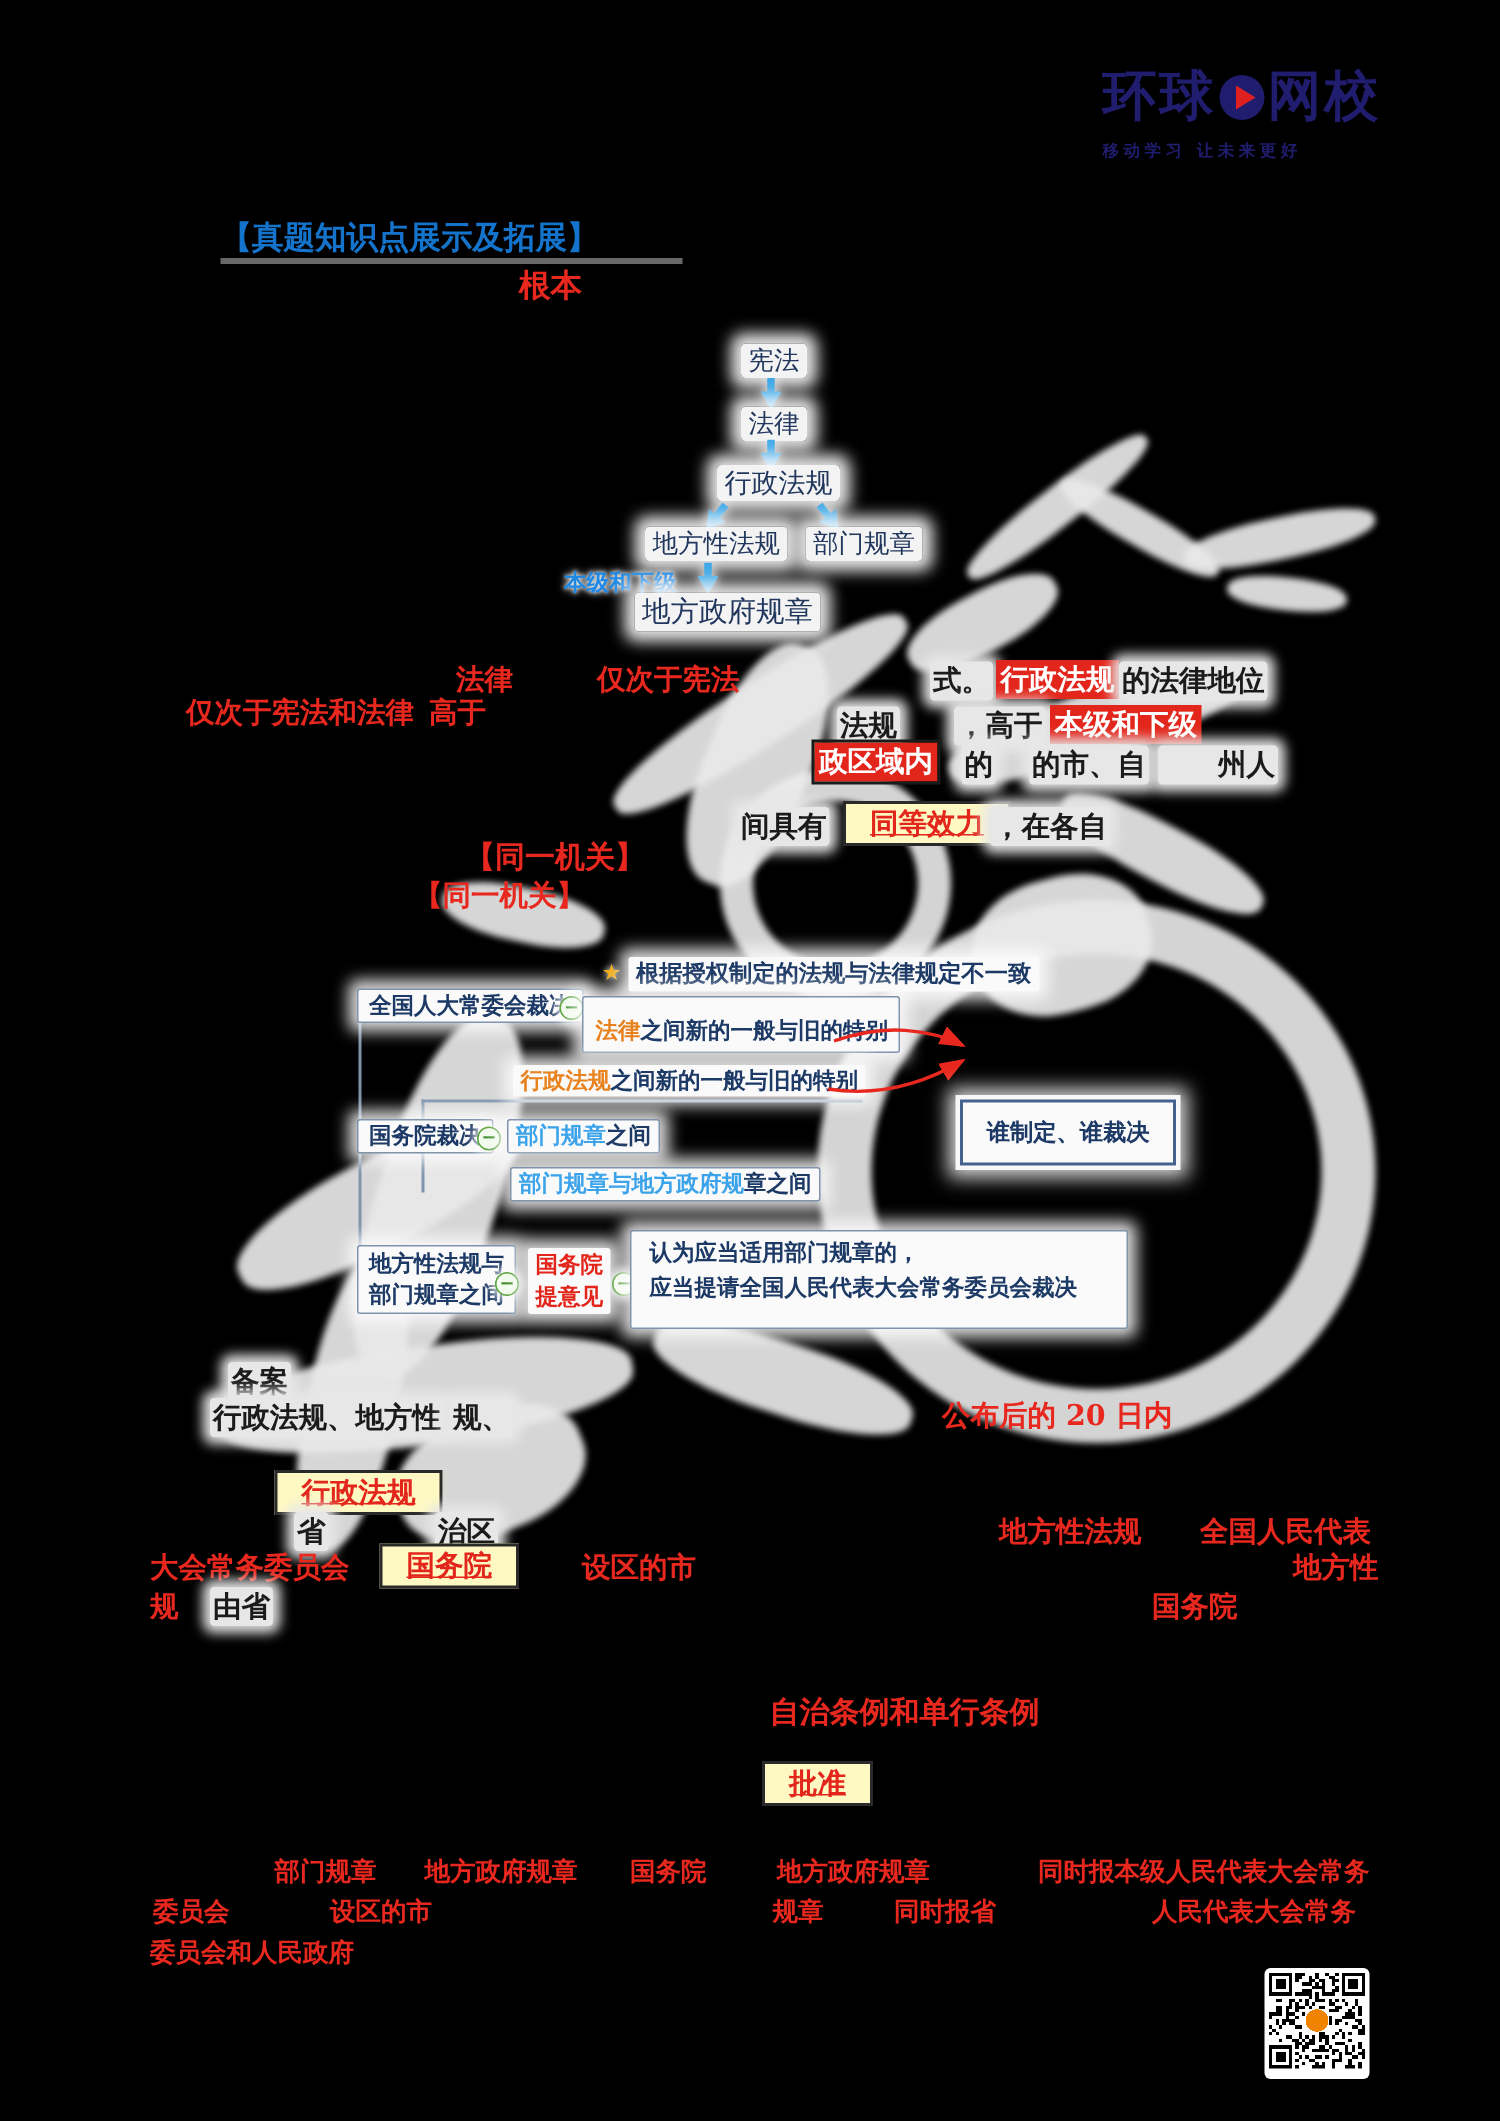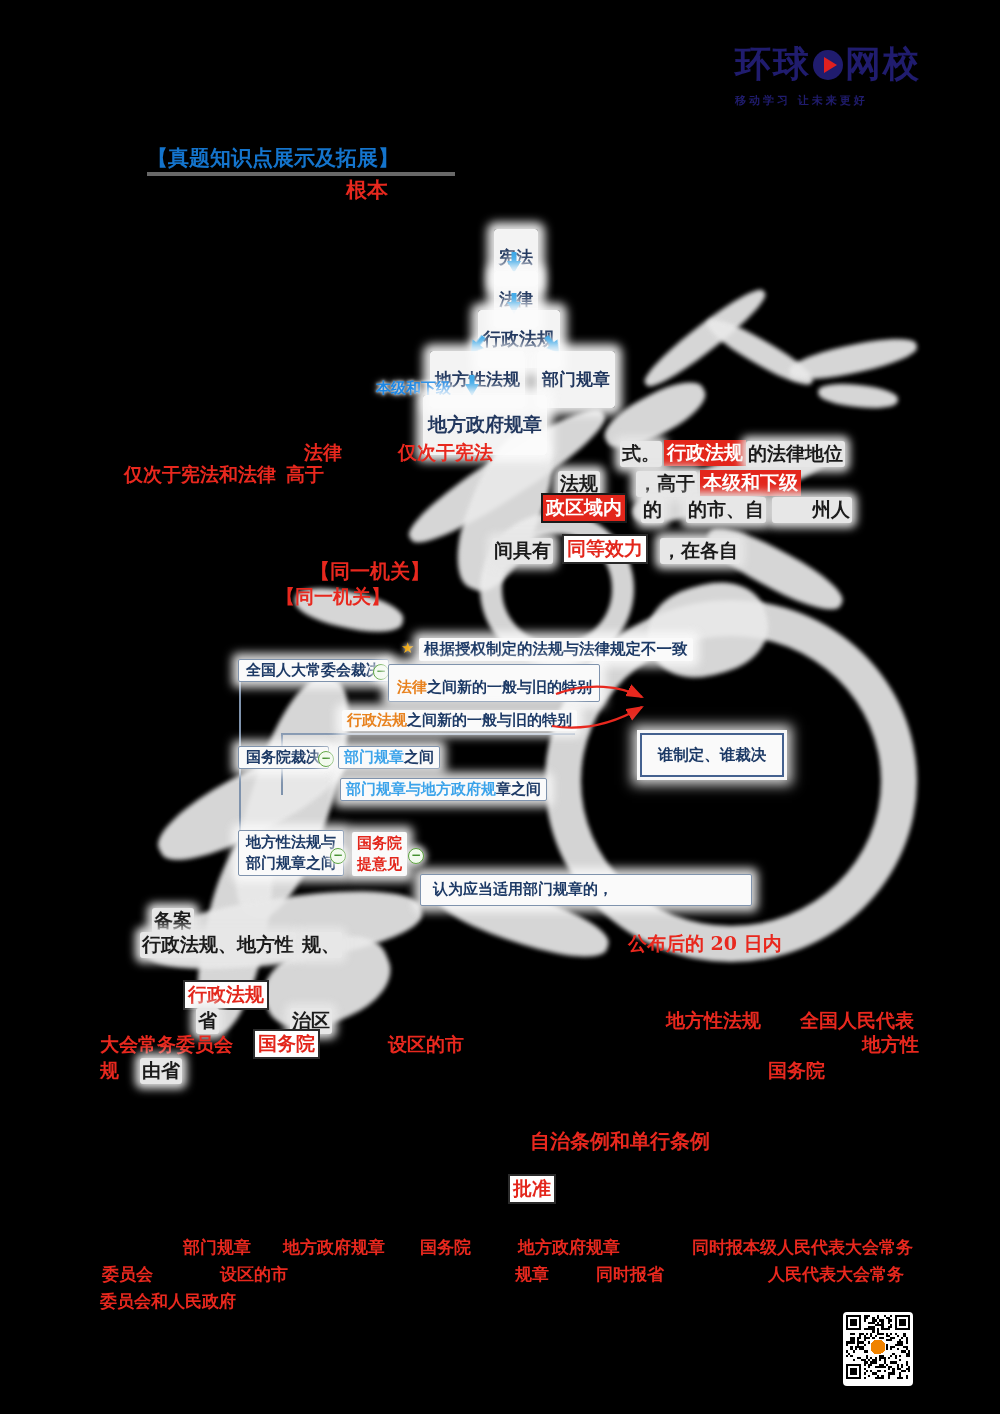--- a/index.html
+++ b/index.html
@@ -10,33 +10,33 @@
 
   
   .smudge{position:absolute;background:#e9e9e9;opacity:.92;filter:blur(2px);border-radius:45%;}
   .ring{position:absolute;border-style:solid;border-color:#ececec;border-radius:50%;opacity:.9;filter:blur(2px);background:transparent;}
 
   
   .red-b{color:#e8281e;font-weight:bold;}
   .dark-frag{color:#1b1b1b;font-weight:bold;background:#e7e7e7;box-shadow:0 0 8px 5px rgba(231,231,231,.95);border-radius:3px;padding:0 2px;}
   .hl-red{background:#e3261b;color:#fff;font-weight:bold;padding:0 3px;}
   .hl-red-b{outline:2px solid #1b1b1b;}
-  .box-red{color:#e3261b;background:#ffffff;border:2px solid #2a2a2a;font-weight:bold;padding:0 3px;}
+  .box-red{color:#e3261b;background:#fef9c3;border:2px solid #2a2a2a;font-weight:bold;padding:0 16px;text-decoration:underline;}
 
   
   .brand{color:#201c6e;font-weight:800;font-size:36px;letter-spacing:2px;display:flex;align-items:center;}
   .play{width:30px;height:30px;border-radius:50%;background:#201c6e;display:inline-flex;align-items:center;justify-content:center;margin:0 2px;}
   .play i{display:block;width:0;height:0;border-left:13px solid #e02020;border-top:8px solid transparent;border-bottom:8px solid transparent;margin-left:4px;}
   .tagline{color:#201c6e;font-weight:bold;font-size:11px;letter-spacing:3px;}
   .doc-title{color:#1474cc;font-weight:800;font-size:21px;}
   .title-rule{position:absolute;background:#686868;height:4px;}
 
   
-  .fc-node{position:absolute;color:#21375e;font-weight:700;font-size:17px;background:rgba(251,251,251,.97);
-           box-shadow:0 0 10px 7px rgba(251,251,251,.9);padding:17px 5px;white-space:nowrap;border-radius:3px;}
+  .fc-node{position:absolute;color:#21375e;font-weight:400;font-size:17px;background:rgba(251,251,251,.97);
+           box-shadow:0 0 10px 7px rgba(251,251,251,.9);padding:0 5px;white-space:nowrap;border-radius:3px;}
   .barrow{position:absolute;filter:drop-shadow(0 0 4px #fff);}
   .fc-label{position:absolute;color:#1e88e5;font-weight:800;font-size:15px;text-shadow:0 0 6px #fff,0 0 3px #fff;white-space:nowrap;}
 
   
   .mm-node{position:absolute;background:#fafafa;border:1.2px solid #7f93ad;color:#1d3a66;font-weight:bold;font-size:15px;
            padding:1px 7px;white-space:nowrap;box-shadow:0 0 10px 6px rgba(250,250,250,.85);border-radius:2px;}
   .mm-text{position:absolute;background:#fafafa;color:#1d3a66;font-weight:bold;font-size:15px;padding:1px 5px;
            white-space:nowrap;box-shadow:0 0 10px 6px rgba(250,250,250,.85);border-radius:2px;}
   .mm-boxed{border:1.2px solid #7f93ad;}
   .orange{color:#e8821e;} .ltblue{color:#3ba3ea;} .mm-red{color:#e3261b;}
@@ -200,22 +200,23 @@
   </div>
   <div class="coll" style="left:330px;top:848px;">−</div>
 
   <div class="mm-text" style="left:352px;top:832px;line-height:1.4;text-align:center;">
     <div class="mm-red">国务院</div>
     <div class="mm-red">提意见</div>
   </div>
   <div class="coll" style="left:408px;top:848px;">−</div>
 
 
-  <div class="mm-node" style="left:420px;top:874px;width:318px;line-height:1.5;padding:3px 0 4px 12px;">
+  <div class="mm-node" style="left:420px;top:820px;width:318px;line-height:1.5;padding:3px 0 16px 12px;">
     <div>认为应当适用部门规章的，</div>
+    <div>应当提请全国人民代表大会常务委员会裁决</div>
   </div>
 
   <span class="abs dark-frag serif" style="left:152px;top:908px;font-size:19px;">备案</span>
   <span class="abs dark-frag serif" style="left:140px;top:932px;font-size:19px;">行政法规、地方性</span>
   <span class="abs dark-frag serif" style="left:300px;top:932px;font-size:19px;">规、</span>
   <span class="abs red-b serif" style="left:628px;top:931px;font-size:19px;">公布后的 20 日内</span>
 
   <span class="abs box-red serif" style="left:183px;top:980px;font-size:19px;">行政法规</span>
 
   <span class="abs dark-frag serif" style="left:196px;top:1008px;font-size:19px;">省</span>
@@ -225,21 +226,21 @@
 
   <span class="abs red-b serif" style="left:100px;top:1032px;font-size:19px;">大会常务委员会</span>
   <span class="abs box-red serif" style="left:253px;top:1029px;font-size:19px;">国务院</span>
   <span class="abs red-b serif" style="left:388px;top:1032px;font-size:19px;">设区的市</span>
   <span class="abs red-b serif" style="left:862px;top:1032px;font-size:19px;">地方性</span>
 
   <span class="abs red-b serif" style="left:100px;top:1058px;font-size:19px;">规</span>
   <span class="abs dark-frag serif" style="left:140px;top:1058px;font-size:19px;">由省</span>
   <span class="abs red-b serif" style="left:768px;top:1058px;font-size:19px;">国务院</span>
 
-  <div class="abs red-b serif" style="left:513px;top:1128px;font-size:20px;margin-left:17px;">自治条例和单行条例</div>
+  <div class="abs red-b serif" style="left:513px;top:1128px;font-size:20px;">自治条例和单行条例</div>
   <span class="abs box-red serif" style="left:508px;top:1174px;font-size:19px;">批准</span>
 
   <span class="abs red-b serif" style="left:183px;top:1236px;font-size:17px;">部门规章</span>
   <span class="abs red-b serif" style="left:283px;top:1236px;font-size:17px;">地方政府规章</span>
   <span class="abs red-b serif" style="left:420px;top:1236px;font-size:17px;">国务院</span>
   <span class="abs red-b serif" style="left:518px;top:1236px;font-size:17px;">地方政府规章</span>
   <span class="abs red-b serif" style="left:692px;top:1236px;font-size:17px;">同时报本级人民代表大会常务</span>
 
   <span class="abs red-b serif" style="left:102px;top:1263px;font-size:17px;">委员会</span>
   <span class="abs red-b serif" style="left:220px;top:1263px;font-size:17px;">设区的市</span>

